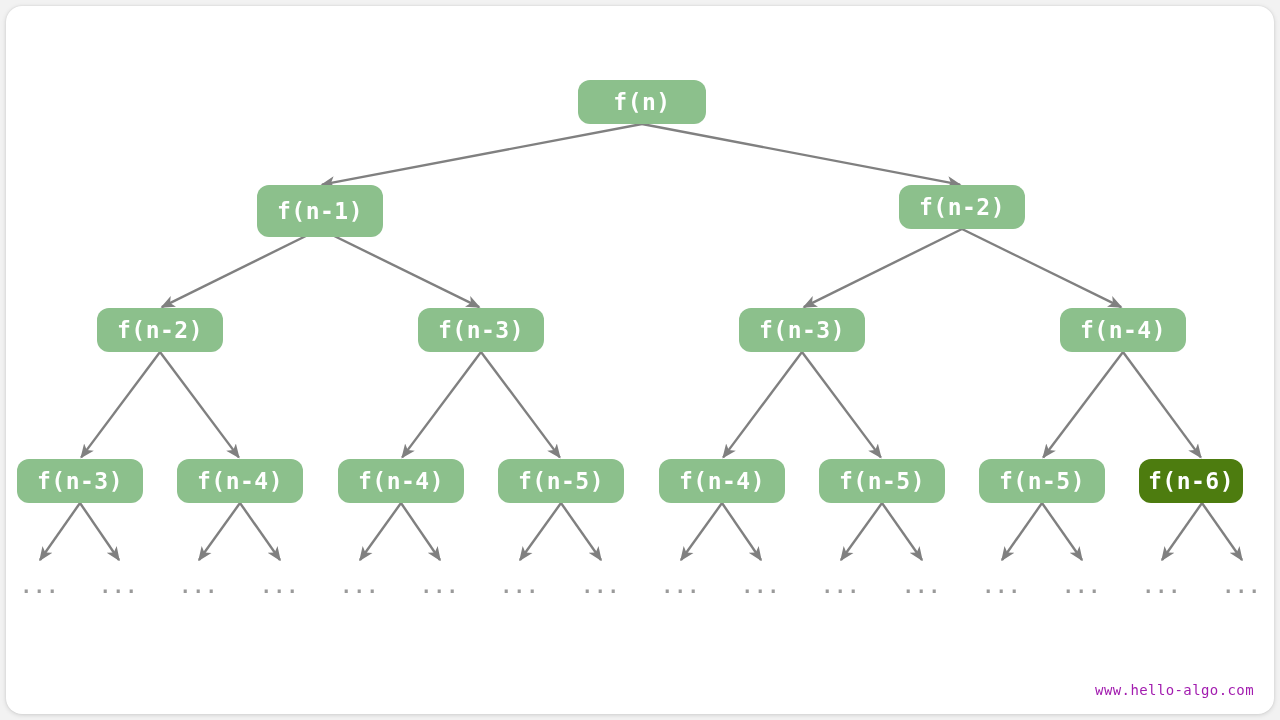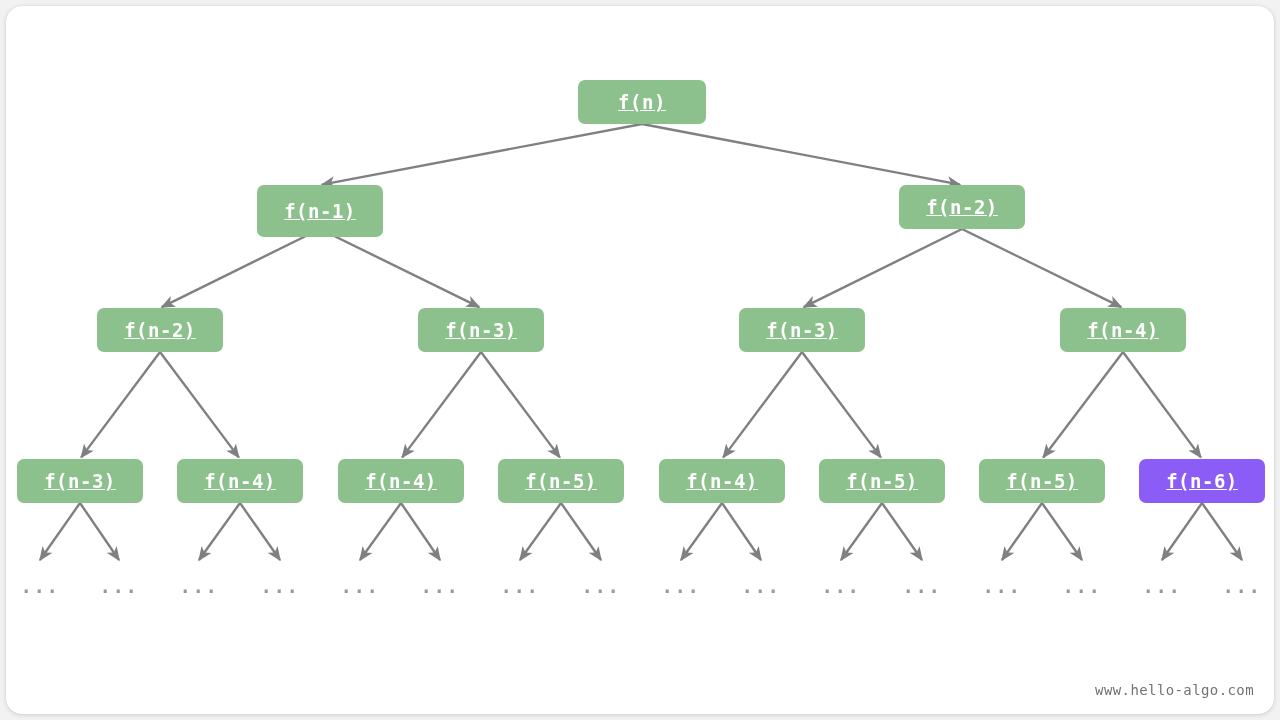--- a/index.html
+++ b/index.html
@@ -35,29 +35,28 @@
     width: 1280px;
     height: 720px;
     pointer-events: none;
   }
   .node {
     position: absolute;
     display: flex;
     align-items: center;
     justify-content: center;
     background: #8cc08c;
-    border-radius: 7px;
+    border-radius: 12px;
     color: #ffffff;
     font-family: "DejaVu Sans Mono", monospace;
-    font-size: 19px;
+    font-size: 23px;
     font-weight: bold;
     letter-spacing: 0.5px;
     box-sizing: border-box;
     white-space: nowrap;
-    text-decoration: underline;
   }
   .ellipsis {
     position: absolute;
     color: #9a9a9a;
     font-family: "DejaVu Sans Mono", monospace;
     font-size: 19px;
     font-weight: bold;
     letter-spacing: 1.5px;
     line-height: 1;
     transform: translate(-50%, -50%);
@@ -125,35 +124,35 @@
       <div class="node" style="left: 418px; top: 308px; width: 126px; height: 44px; background: rgb(140, 192, 140); color: rgb(255, 255, 255);">f(n-3)</div>
       <div class="node" style="left: 739px; top: 308px; width: 126px; height: 44px; background: rgb(140, 192, 140); color: rgb(255, 255, 255);">f(n-3)</div>
       <div class="node" style="left: 1060px; top: 308px; width: 126px; height: 44px; background: rgb(140, 192, 140); color: rgb(255, 255, 255);">f(n-4)</div>
       <div class="node" style="left: 17px; top: 459px; width: 126px; height: 44px; background: rgb(140, 192, 140); color: rgb(255, 255, 255);">f(n-3)</div>
       <div class="node" style="left: 177px; top: 459px; width: 126px; height: 44px; background: rgb(140, 192, 140); color: rgb(255, 255, 255);">f(n-4)</div>
       <div class="node" style="left: 338px; top: 459px; width: 126px; height: 44px; background: rgb(140, 192, 140); color: rgb(255, 255, 255);">f(n-4)</div>
       <div class="node" style="left: 498px; top: 459px; width: 126px; height: 44px; background: rgb(140, 192, 140); color: rgb(255, 255, 255);">f(n-5)</div>
       <div class="node" style="left: 659px; top: 459px; width: 126px; height: 44px; background: rgb(140, 192, 140); color: rgb(255, 255, 255);">f(n-4)</div>
       <div class="node" style="left: 819px; top: 459px; width: 126px; height: 44px; background: rgb(140, 192, 140); color: rgb(255, 255, 255);">f(n-5)</div>
       <div class="node" style="left: 979px; top: 459px; width: 126px; height: 44px; background: rgb(140, 192, 140); color: rgb(255, 255, 255);">f(n-5)</div>
-      <div class="node" style="left: 1139px; top: 459px; width: 126px; height: 44px; background: #8b5cf6; color: rgb(255, 255, 255);">f(n-6)</div>
+      <div class="node" style="left: 1139px; top: 459px; width: 104px; height: 44px; background: #4d7c0f; color: rgb(255, 255, 255);">f(n-6)</div>
     </div>
   <div id="ellipsis-layer">
       <div class="ellipsis" style="left: 40px; top: 586px; color: rgb(154, 154, 154);">...</div>
       <div class="ellipsis" style="left: 119px; top: 586px; color: rgb(154, 154, 154);">...</div>
       <div class="ellipsis" style="left: 199px; top: 586px; color: rgb(154, 154, 154);">...</div>
       <div class="ellipsis" style="left: 280px; top: 586px; color: rgb(154, 154, 154);">...</div>
       <div class="ellipsis" style="left: 360px; top: 586px; color: rgb(154, 154, 154);">...</div>
       <div class="ellipsis" style="left: 440px; top: 586px; color: rgb(154, 154, 154);">...</div>
       <div class="ellipsis" style="left: 520px; top: 586px; color: rgb(154, 154, 154);">...</div>
       <div class="ellipsis" style="left: 601px; top: 586px; color: rgb(154, 154, 154);">...</div>
       <div class="ellipsis" style="left: 681px; top: 586px; color: rgb(154, 154, 154);">...</div>
       <div class="ellipsis" style="left: 761px; top: 586px; color: rgb(154, 154, 154);">...</div>
       <div class="ellipsis" style="left: 841px; top: 586px; color: rgb(154, 154, 154);">...</div>
       <div class="ellipsis" style="left: 922px; top: 586px; color: rgb(154, 154, 154);">...</div>
       <div class="ellipsis" style="left: 1002px; top: 586px; color: rgb(154, 154, 154);">...</div>
       <div class="ellipsis" style="left: 1082px; top: 586px; color: rgb(154, 154, 154);">...</div>
       <div class="ellipsis" style="left: 1162px; top: 586px; color: rgb(154, 154, 154);">...</div>
       <div class="ellipsis" style="left: 1242px; top: 586px; color: rgb(154, 154, 154);">...</div>
     </div>
 
-  <div id="watermark" style="color: #737373;">www.hello-algo.com</div>
+  <div id="watermark" style="color: #a21caf;">www.hello-algo.com</div>
 </div>
 
 </body></html>

